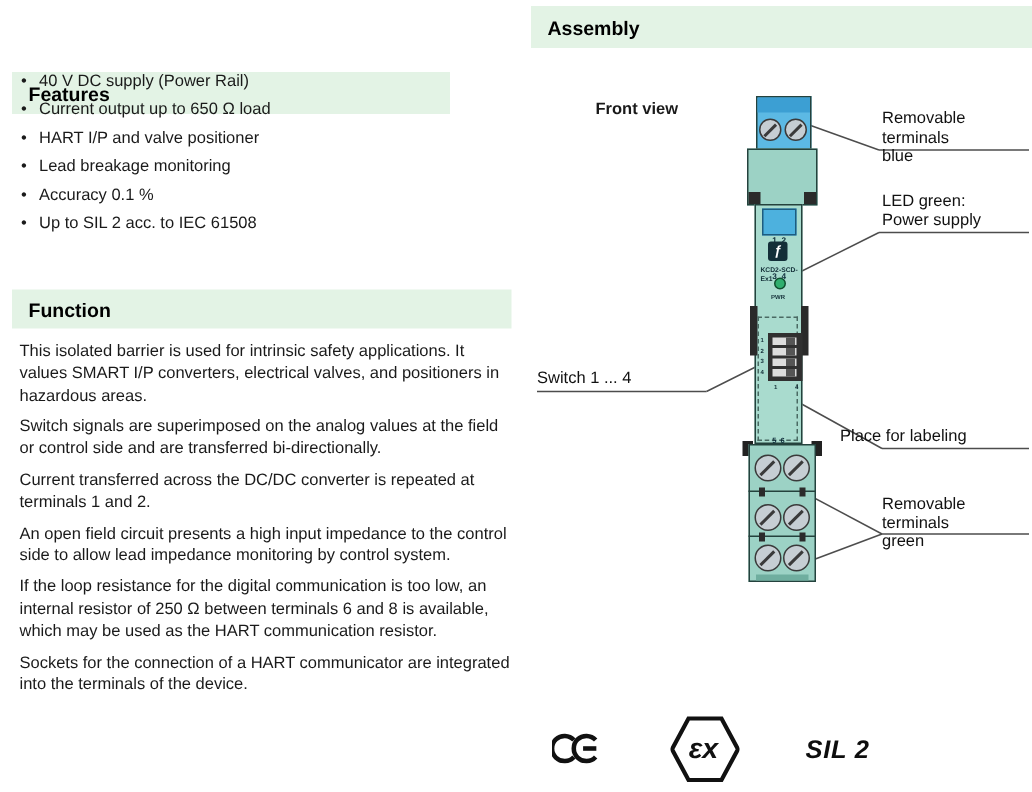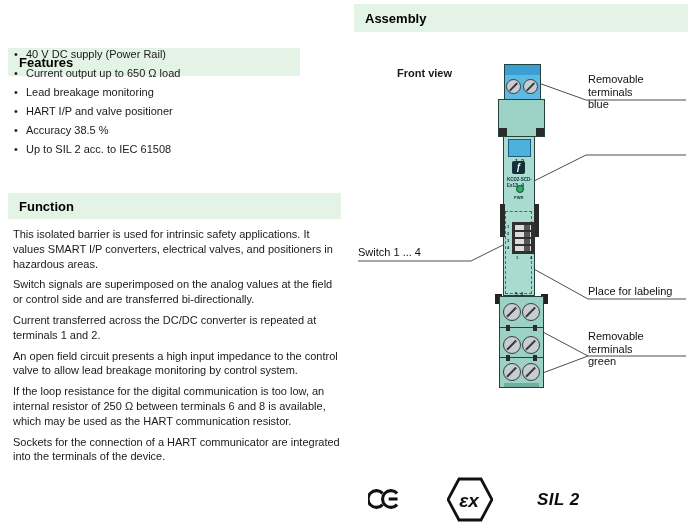--- a/index.html
+++ b/index.html
@@ -35,35 +35,35 @@
 
 <div id="page">
 
   <div class="bar" style="left:8px;top:4px;width:292px;margin-top:44px;">
     <span class="bar-title">Features</span>
   </div>
 
   <div class="feature-list">
     <div class="feature-item">40 V DC supply (Power Rail)</div>
     <div class="feature-item">Current output up to 650 Ω load</div>
+    <div class="feature-item">HART I/P and valve positioner</div>
     <div class="feature-item">Lead breakage monitoring</div>
-    <div class="feature-item">HART I/P and valve positioner</div>
-    <div class="feature-item">Accuracy 38.5 %</div>
+    <div class="feature-item">Accuracy 0.1 %</div>
     <div class="feature-item">Up to SIL 2 acc. to IEC 61508</div>
   </div>
 
   <div class="bar" style="left:8px;top:193px;width:333px;height:26px;">
     <span class="bar-title">Function</span>
   </div>
 
   <div class="func-text">
     <p>This isolated barrier is used for intrinsic safety applications. It values SMART I/P converters, electrical valves, and positioners in hazardous areas.</p>
     <p>Switch signals are superimposed on the analog values at the field or control side and are transferred bi-directionally.</p>
     <p>Current transferred across the DC/DC converter is repeated at terminals 1 and 2.</p>
-    <p>An open field circuit presents a high input impedance to the control valve to allow lead breakage monitoring by control system.</p>
+    <p>An open field circuit presents a high input impedance to the control side to allow lead impedance monitoring by control system.</p>
     <p>If the loop resistance for the digital communication is too low, an internal resistor of 250 Ω between terminals 6 and 8 is available, which may be used as the HART communication resistor.</p>
     <p>Sockets for the connection of a HART communicator are integrated into the terminals of the device.</p>
   </div>
 
   <div class="bar" style="left:354px;top:4px;width:334px;">
     <span class="bar-title">Assembly</span>
   </div>
 
   <div class="front-view">Front view</div>
 
@@ -80,22 +80,26 @@
       <line x1="526" y1="323" x2="588" y2="356"></line>
       <line x1="532" y1="377" x2="588" y2="356"></line>
       <line x1="588" y1="356" x2="686" y2="356"></line>
     </g>
   </svg>
 
   <div class="ann" style="left:588px;top:73px;">
     <div>Removable terminals</div>
     <div>blue</div>
   </div>
+  <div class="ann" style="left:588px;top:128px;">
+    <div>LED green:</div>
+    <div>Power supply</div>
+  </div>
   <div class="ann" style="left:358px;top:246px;">Switch 1 ... 4</div>
-  <div class="ann" style="left:588px;top:285px;text-align:center;">Place for labeling</div>
+  <div class="ann" style="left:560px;top:285px;text-align:center;">Place for labeling</div>
   <div class="ann" style="left:588px;top:330px;">
     <div>Removable terminals</div>
     <div>green</div>
   </div>
 
   <div>
 
     <div class="abs dev-outline" style="left:504px;top:64px;width:37px;height:36px;background:#5cb9e4;"></div>
     <div class="abs" style="left:505px;top:65px;width:35px;height:10px;background:#3c9fd3;"></div>
     <span class="screw" style="left:506px;top:79px;width:15px;height:15px;"></span>

